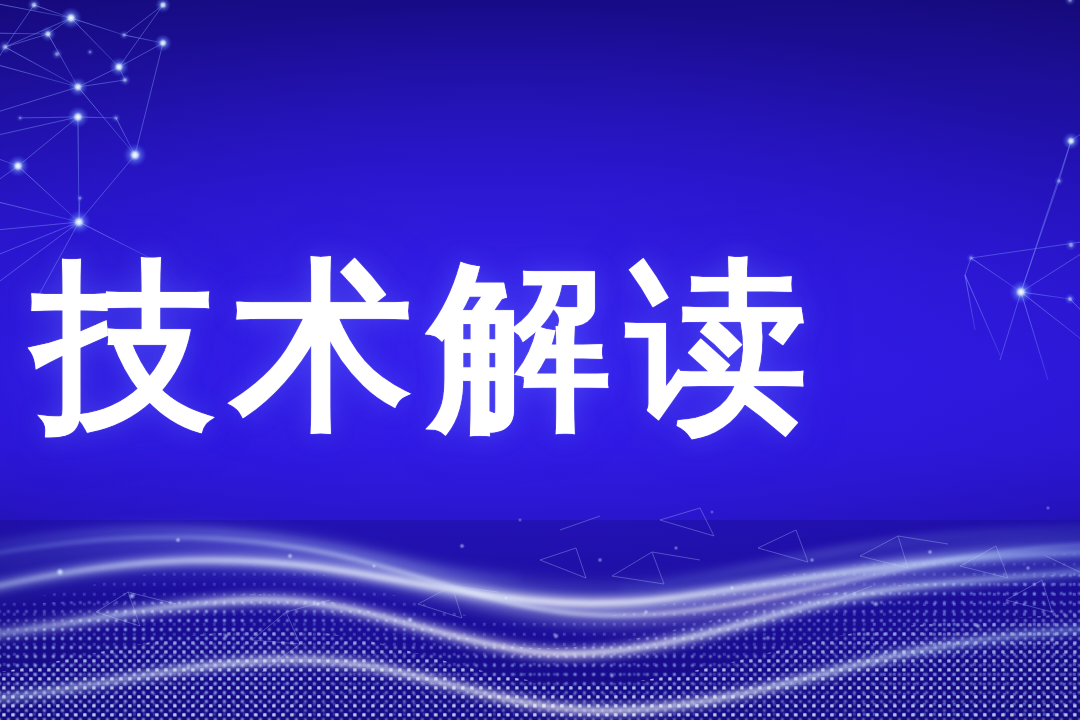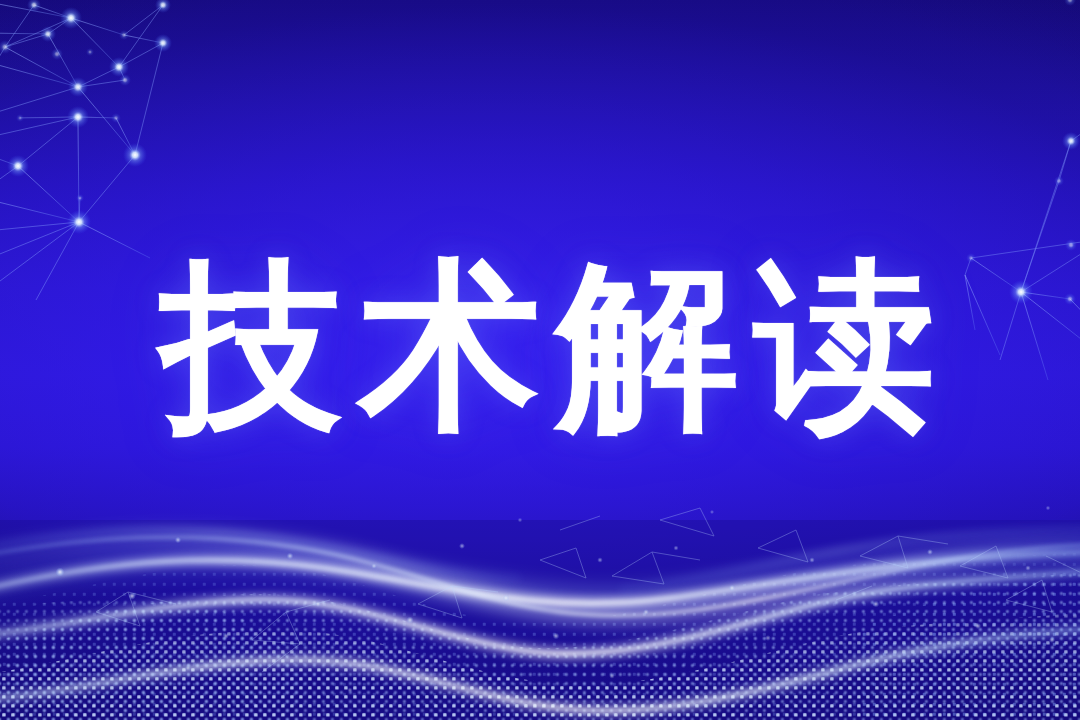--- a/index.html
+++ b/index.html
@@ -70,21 +70,21 @@
   .art-wave  { z-index: 4; }
   .art-specks{ z-index: 5; }
 
   
   .title-wrap {
     position: absolute;
     left: 0;
     right: 0;
     top: 246px;
     z-index: 9;
-    text-align: center;
+    text-align: left;
     pointer-events: none;
     margin-left: 17px;
   }
   .title {
     display: inline-block;
     margin: 0;
     color: #ffffff;
     font-family: "DejaVu Sans", "Liberation Sans", sans-serif;
     font-size: 182px;
     line-height: 200px;

